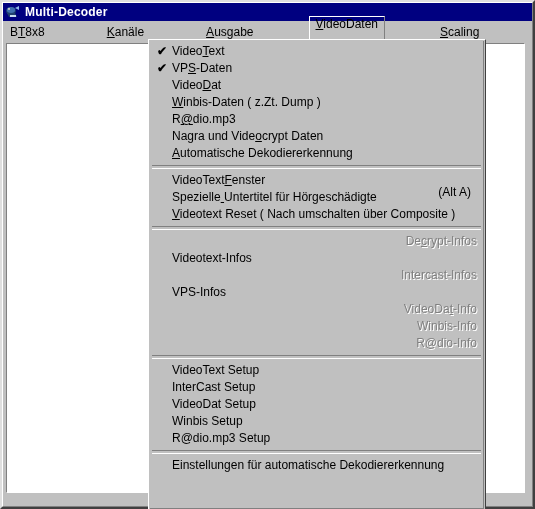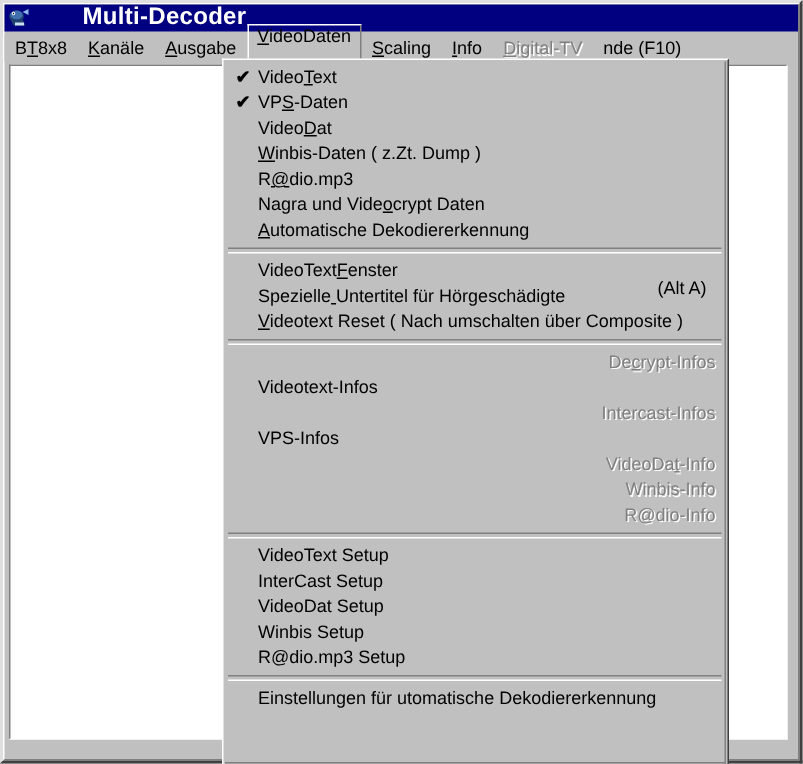--- a/index.html
+++ b/index.html
@@ -52,35 +52,35 @@
   #title-icon {
     width: 16px;
     height: 16px;
     position: relative;
     flex: 0 0 auto;
     margin-right: 4px;
   }
   #title-text {
     color: #ffffff;
     font-weight: bold;
-    font-size: 16px;
+    font-size: 12px;
     letter-spacing: 0.2px;
     white-space: nowrap;
-    margin-left: 30px;
   }
 
   
   #menu-bar {
     position: absolute;
     left: 1px; top: 21px;
     width: 527px;
     height: 18px;
     background: #c0c0c0;
     display: flex;
     align-items: center;
+    gap: 48px;
   }
   .menubar-item {
     font-size: 12px;
     color: #000000;
     padding: 2px 7px 2px 7px;
     white-space: nowrap;
     line-height: 13px;
     cursor: default;
     box-sizing: border-box;
   }
@@ -236,15 +236,15 @@
       <div class="menu-row disabled"><span>VideoDa<span class="mn">t</span>-Info</span></div>
       <div class="menu-row disabled"><span>Winbis-Info</span></div>
       <div class="menu-row disabled"><span>R@dio-Info</span></div>
       <div class="menu-sep"></div>
       <div class="menu-row"><span>VideoText Setup</span></div>
       <div class="menu-row"><span>InterCast Setup</span></div>
       <div class="menu-row"><span>VideoDat Setup</span></div>
       <div class="menu-row"><span>Winbis Setup</span></div>
       <div class="menu-row"><span>R@dio.mp3 Setup</span></div>
       <div class="menu-sep"></div>
-      <div class="menu-row"><span>Einstellungen für utomatische Dekodiererkennung</span></div>
+      <div class="menu-row"><span>Einstellungen für automatische Dekodiererkennung</span></div>
     </div>
 </div>
 
 </body></html>

